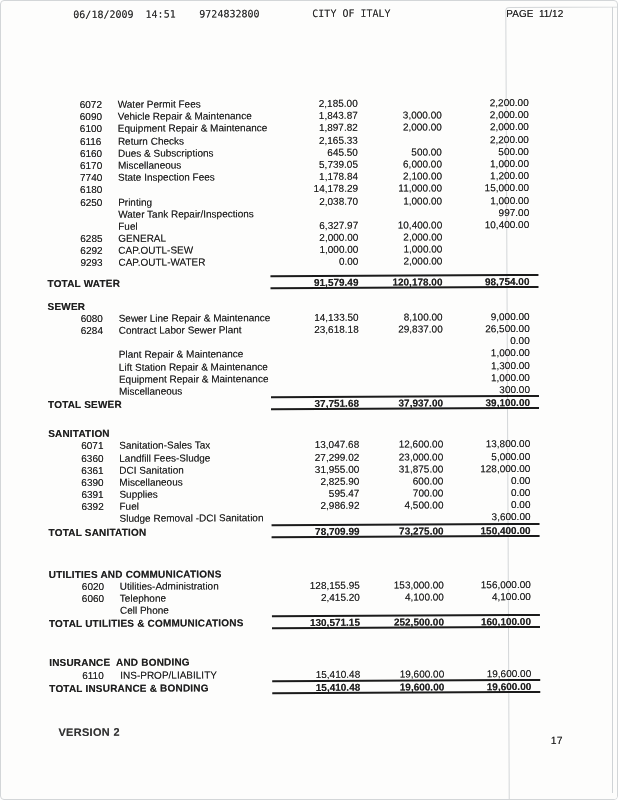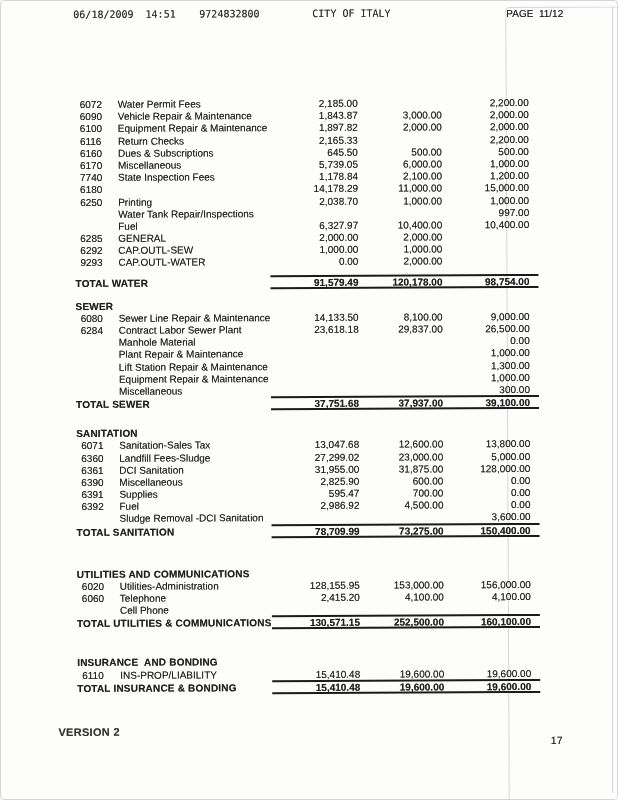--- a/index.html
+++ b/index.html
@@ -21,21 +21,21 @@
   .fh.num{left:200px;}
   .fh.title{left:313px;}
   .fh.page{left:506px;}
 
   .report{position:absolute;top:97px;left:0;right:0;
     font-size:10px;line-height:12px;
     text-shadow:0 0 .5px rgba(32,32,32,.62);}
   .row{position:relative;height:12.2px;}
   .row.total{height:14px;}
   .cell{position:absolute;top:0;white-space:pre;}
-  .cell.label{left:75px;font-weight:700;letter-spacing:.2px;}
+  .cell.label{left:47px;font-weight:700;letter-spacing:.2px;}
   .cell.code{left:80px;width:24px;text-align:left;}
   .cell.desc{left:118px;width:180px;}
   .cell.c1,.cell.c2,.cell.c3{width:100px;text-align:right;}
   .cell.c1{left:258px;}
   .cell.c2{left:342px;}
   .cell.c3{left:429px;}
   .rules{display:none;}
   .row.total .rules{display:block;position:absolute;left:270px;top:-1px;width:268px;height:14px;
     box-sizing:border-box;border-top:2px solid #1b1b1b;border-bottom:2px solid #1b1b1b;}
   .row.total .cell{top:1px;font-weight:700;}
@@ -237,21 +237,20 @@
         <span class="cell code">6284</span>
         <span class="cell desc">Contract Labor Sewer Plant</span>
         <span class="cell c1">23,618.18</span>
         <span class="cell c2">29,837.00</span>
         <span class="cell c3">26,500.00</span>
       </div>
         <div class="row sub">
 
         <span class="cell label"></span>
         <span class="cell code"></span>
-        <span class="cell desc">Manhole Material</span>
         <span class="cell c1"></span>
         <span class="cell c2"></span>
         <span class="cell c3">0.00</span>
       </div>
         <div class="row sub">
 
         <span class="cell label"></span>
         <span class="cell code"></span>
         <span class="cell desc">Plant Repair &amp; Maintenance</span>
         <span class="cell c1"></span>

